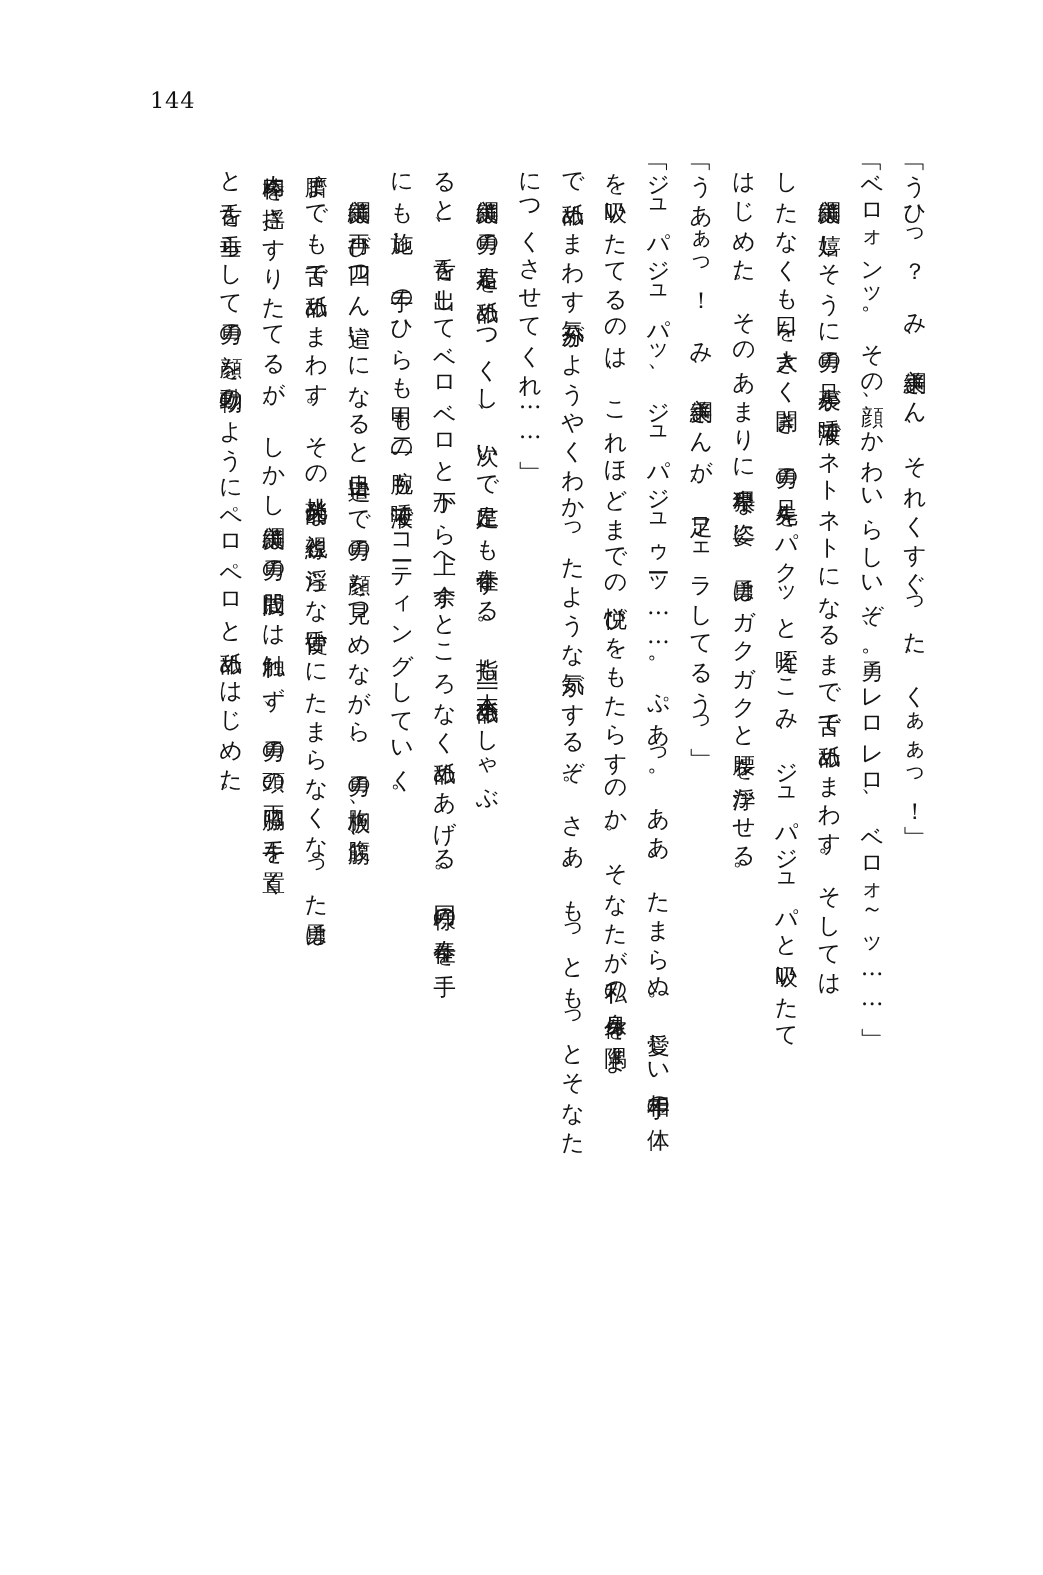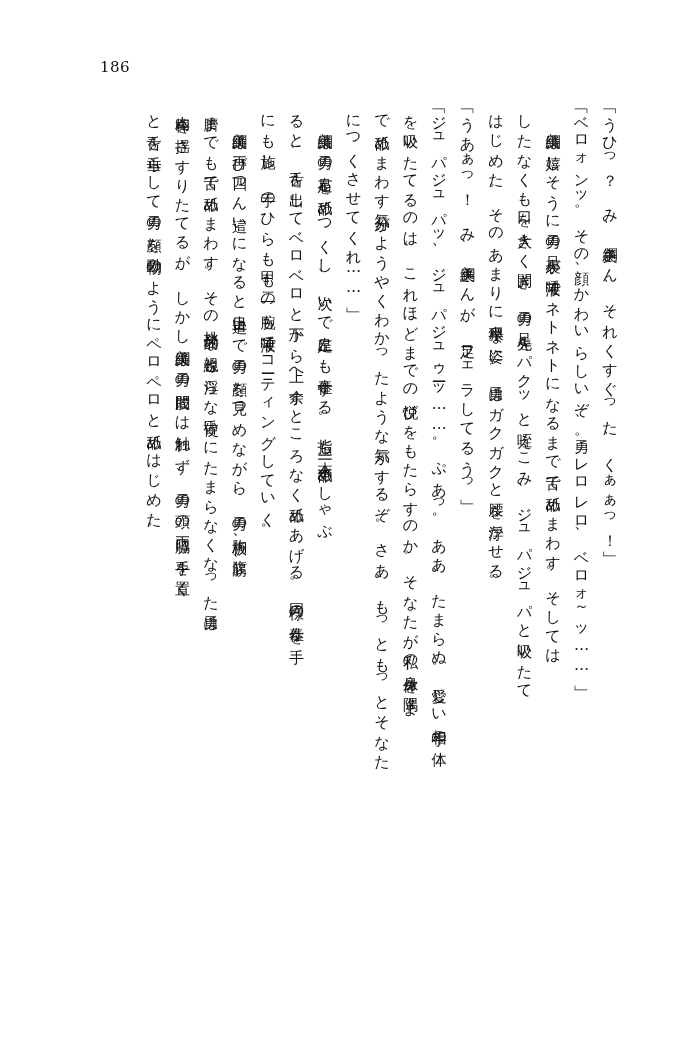--- a/index.html
+++ b/index.html
@@ -54,21 +54,21 @@
     word-break: break-all;
     color: #141414;
     font-family: "DejaVu Serif", "Liberation Serif", serif;
   }
 </style>
 </head>
 <body>
 
 <div class="page">
 
-  <div class="page-number">186</div>
+  <div class="page-number">144</div>
 
   <div class="text-block" id="body-text">
       <div class="tcol">「うひっ？　み、美綱さん、それくすぐった、くぁぁっ！」</div>
       <div class="tcol">「ベロォンッ。その顔、かわいらしいぞ、勇。レロレロ、ベロォ～ッ……」</div>
       <div class="tcol">　美綱は嬉しそうに勇の足裏が唾液でネトネトになるまで舌で舐めまわす。そしては</div>
       <div class="tcol">したなくも口を大きく開き、勇の足先をパクッと咥えこみ、ジュパジュパと吸いたて</div>
       <div class="tcol">はじめた。そのあまりに卑猥な姿に、勇はガクガクと腰を浮かせる。</div>
       <div class="tcol">「うあぁっ！　み、美綱さんが、足フェラしてるうっ」</div>
       <div class="tcol">「ジュパジュパッ、ジュパジュゥーッ……。ぷあっ。ああ、たまらぬ。愛しい相手の体</div>
       <div class="tcol">を吸いたてるのは、これほどまでの悦びをもたらすのか。そなたが私の身体を隅々ま</div>

